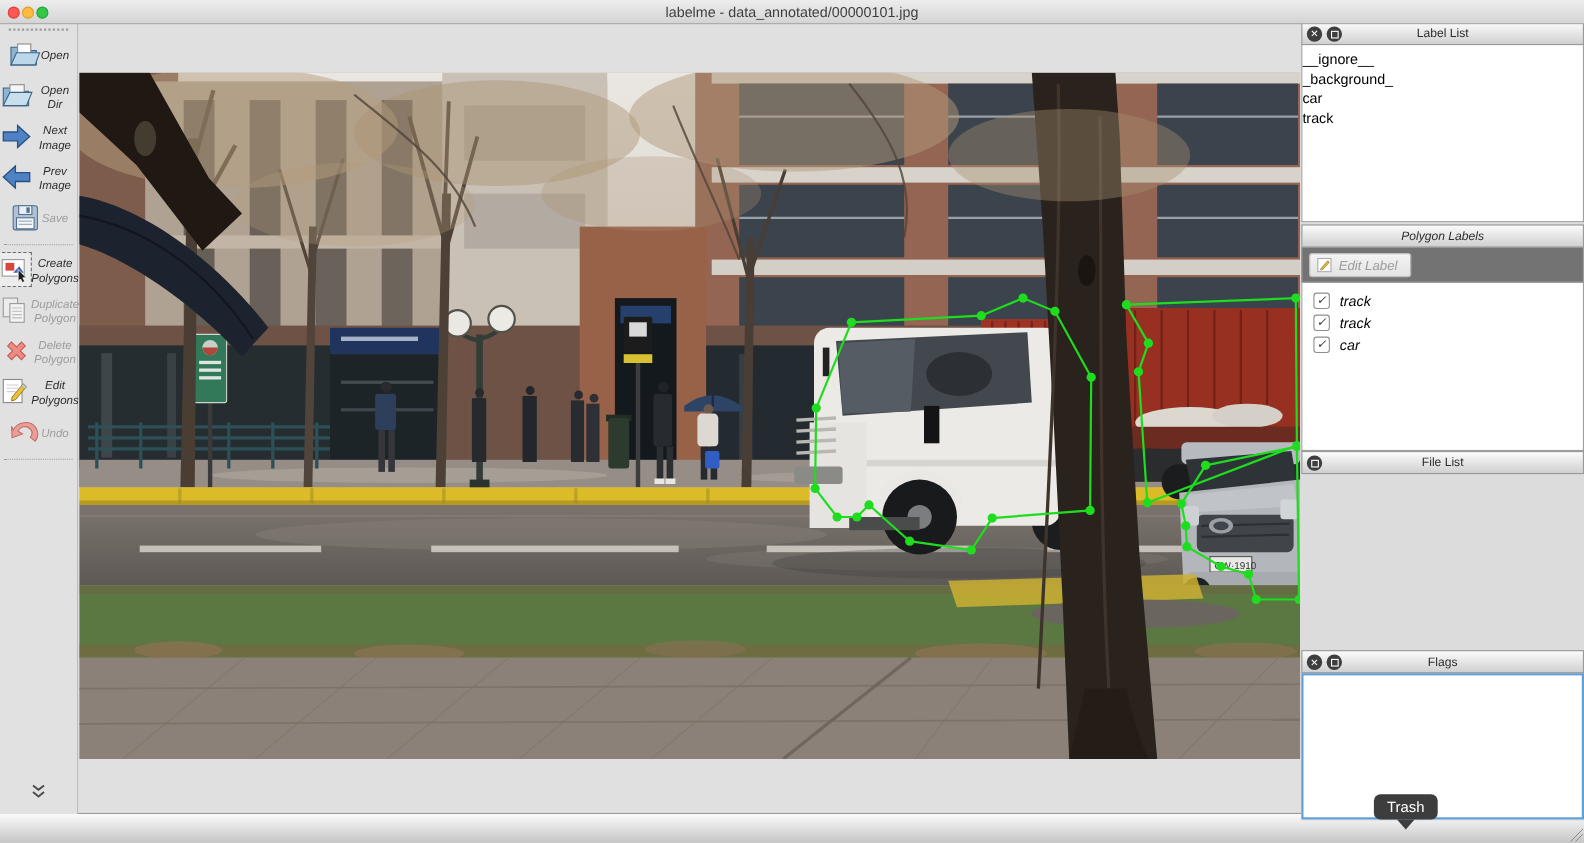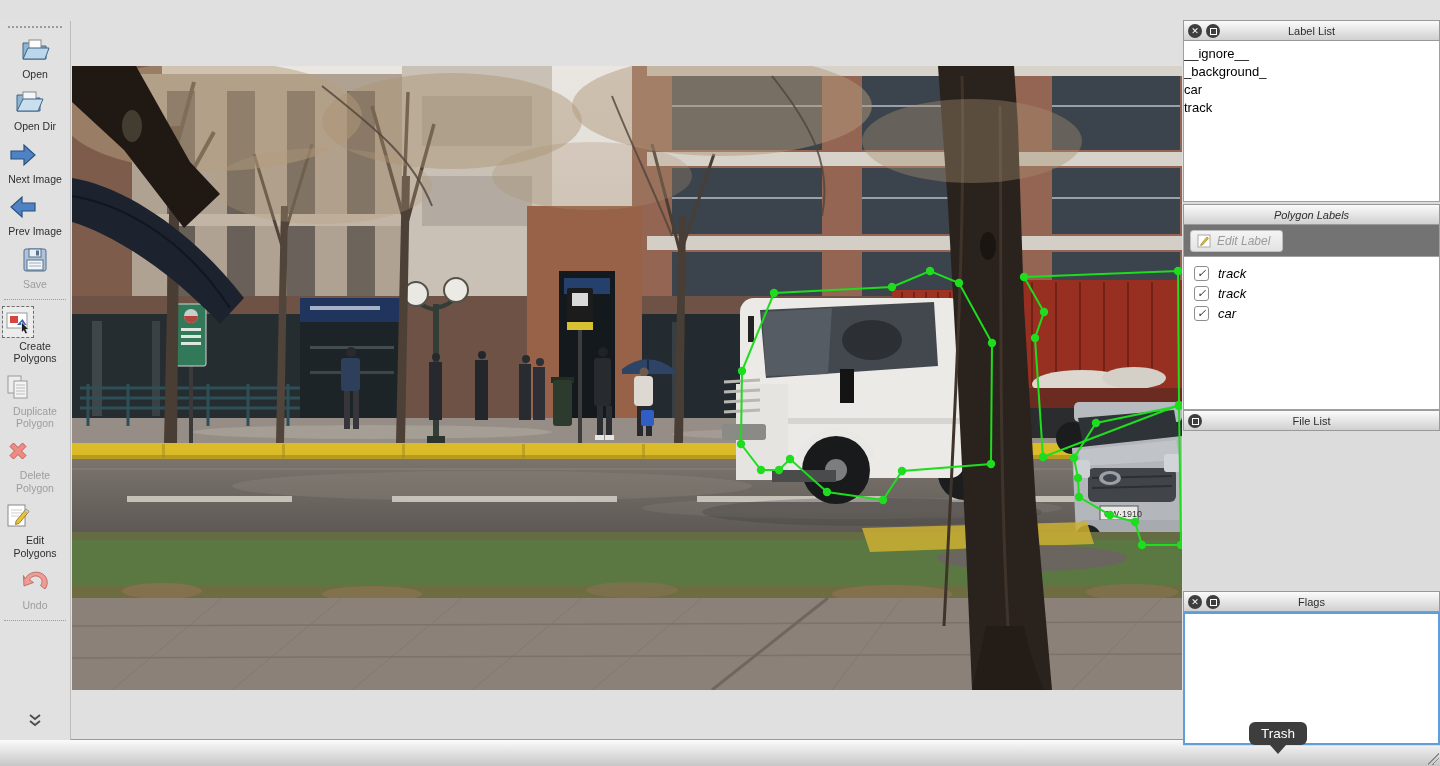--- a/index.html
+++ b/index.html
@@ -11,21 +11,21 @@
   .tl{position:absolute;top:6px;width:9px;height:9px;border-radius:50%;}
   .tl.red{left:7px;background:#fc5753;border:1px solid #df3e38;}
   .tl.yellow{left:20px;background:#fdbc40;border:1px solid #de9c2e;}
   .tl.green{left:33px;background:#33c748;border:1px solid #1ea433;}
   .titletext{position:absolute;left:0;right:0;top:0;height:21px;line-height:21px;text-align:center;
     font-size:13px;color:#3e3e3e;}
   
   .toolbar{position:absolute;left:0;top:21px;width:70px;height:719px;background:#e1e1e1;
     border-right:1px solid #bcbcbc;display:flex;flex-direction:column;align-items:center;z-index:3;}
   .tb-handle{width:54px;height:0;border-top:2px dotted #9b9b9b;margin:5px 0 0;}
-  .tb-item{display:flex;flex-direction:column;margin-top:7px;cursor:default;}
+  .tb-item{display:flex;flex-direction:row;align-items:center;margin-top:7px;cursor:default;font-style:italic;}
   .tb-icon{width:30px;height:30px;display:flex;align-items:center;justify-content:center;}
   .tb-item.active .tb-icon{outline:1px dashed #6e6e6e;background:#ececec;}
   .tb-label{font-size:10.5px;color:#2e2e2e;text-align:center;line-height:1.18;margin-top:3px;max-width:64px;}
   .tb-item.disabled .tb-label{color:#9d9d9d;}
   .tb-sep{width:62px;height:0;border-top:1px dotted #9b9b9b;margin-top:9px;}
   .tb-more{margin-top:auto;margin-bottom:8px;}
   
   .canvas{position:absolute;left:71px;top:21px;width:1112px;height:719px;background:#e0e0e0;z-index:1;}
   .photo{position:absolute;left:1px;top:45px;width:1110px;height:624px;overflow:hidden;background:#cfc9c2;}
   .photo svg.scene{position:absolute;left:0;top:0;filter:saturate(.95) blur(.4px);}
@@ -72,20 +72,26 @@
   .tooltip{position:absolute;left:1249px;top:722px;z-index:9;background:#3d3d3d;color:#fff;
     font-size:13.5px;padding:4px 12px;border-radius:6px;}
   .tooltip:after{content:"";position:absolute;left:50%;top:100%;margin-left:-8px;
     border:8px solid transparent;border-top:9px solid #3d3d3d;border-bottom:none;}
 </style>
 </head>
 <body>
 
 <div class="window">
 
+  <div class="titlebar">
+    <span class="tl red"></span>
+    <span class="tl yellow"></span>
+    <span class="tl green"></span>
+    <div class="titletext">labelme - data_annotated/00000101.jpg</div>
+  </div>
 
   <div class="toolbar">
     <div class="tb-handle"></div>
 
     <div class="tb-item">
       <div class="tb-icon">
         <svg width="30" height="30" viewBox="0 0 30 30">
             <path d="M3 8 h9 l3 3 h11 v13 H3 Z" fill="#8db4d2" stroke="#3c6586"></path>
             <rect x="9" y="5" width="12" height="9" fill="#fdfdfd" stroke="#8a8a8a"></rect>
             <path d="M3 24 L8 13 h21 l-4 11 Z" fill="#bcd7ea" stroke="#3c6586"></path>

